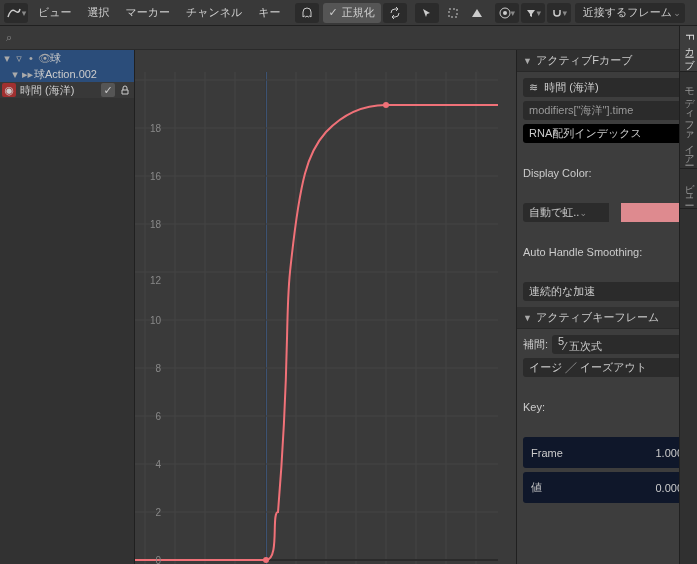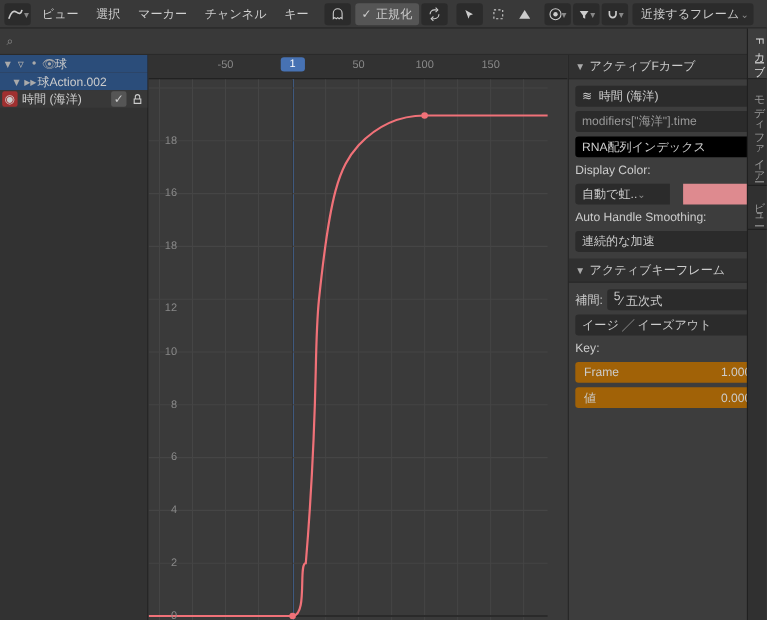--- a/index.html
+++ b/index.html
@@ -33,22 +33,22 @@
 .vtab.active{background:#3d3d3d;color:#ddd}
 .panel-hdr{background:#303030;height:22px;display:flex;align-items:center;padding:0 6px;border-bottom:1px solid #282828;gap:4px}
 .panel-hdr .tri{color:#aaa;font-size:9px}
 .panel-body{padding:6px;display:flex;flex-direction:column;gap:4px}
 .field{background:#000000;border-radius:3px;height:19px;display:flex;align-items:center;padding:0 6px;justify-content:space-between}
 .field.dark{background:#2b2b2b}
 .field.split{display:flex;gap:12px;padding:0;background:none}
 .field.split>div{background:#555;height:19px;display:flex;align-items:center;padding:0 6px}
 .field.split>div:first-child{border-radius:3px 0 0 3px;flex:1;background:#2b2b2b}
 .field.split>div:last-child{border-radius:0 3px 3px 0;background:#de8a8f;width:70px}
-.label{color:#ccc;margin:2px 0}
-.kv{background:#a16207;border-radius:3px;height:19px;display:flex;align-items:center;justify-content:space-between;padding:0 8px}
+.label{color:#ccc;margin:20px 0}
+.kv{background:#0f172a;border-radius:3px;height:31px;display:flex;align-items:center;justify-content:space-between;padding:0 8px}
 .chev{color:#888;font-size:9px}
 .minibar{display:flex;gap:3px;align-items:center}
 .mini{width:14px;height:14px;display:flex;align-items:center;justify-content:center;color:#ccc}
 .mini svg{width:12px;height:12px}
 </style>
 </head>
 <body>
 
 <div class="topbar">
   <div class="ico dark">
@@ -147,27 +147,20 @@
         <span class="mini">
             <svg viewBox="0 0 12 12">
               <path d="M4 6V4a2 2 0 014 0v2M3 6h6v4H3z" stroke="#ccc" fill="none"></path>
             </svg>
           </span>
       </div>
     </div>
   </div>
 
   <div class="center">
-    <div class="ruler">
-      <span class="tick" style="left:70px">-50</span>
-      <span class="tick" style="left:191px">50</span>
-      <span class="tick" style="left:251px">100</span>
-      <span class="tick" style="left:311px">150</span>
-      <span class="frame-ind" style="left:131px">1</span>
-    </div>
     <div class="playhead" style="left:131px"></div>
     <svg class="grid" width="363" height="492">
       <g stroke="#454545">
         <line x1="10" y1="0" x2="10" y2="492"></line>
           <line x1="40" y1="0" x2="40" y2="492"></line>
           <line x1="70" y1="0" x2="70" y2="492"></line>
           <line x1="100" y1="0" x2="100" y2="492"></line>
         <line x1="161" y1="0" x2="161" y2="492"></line>
           <line x1="191" y1="0" x2="191" y2="492"></line>
           <line x1="221" y1="0" x2="221" y2="492"></line>

